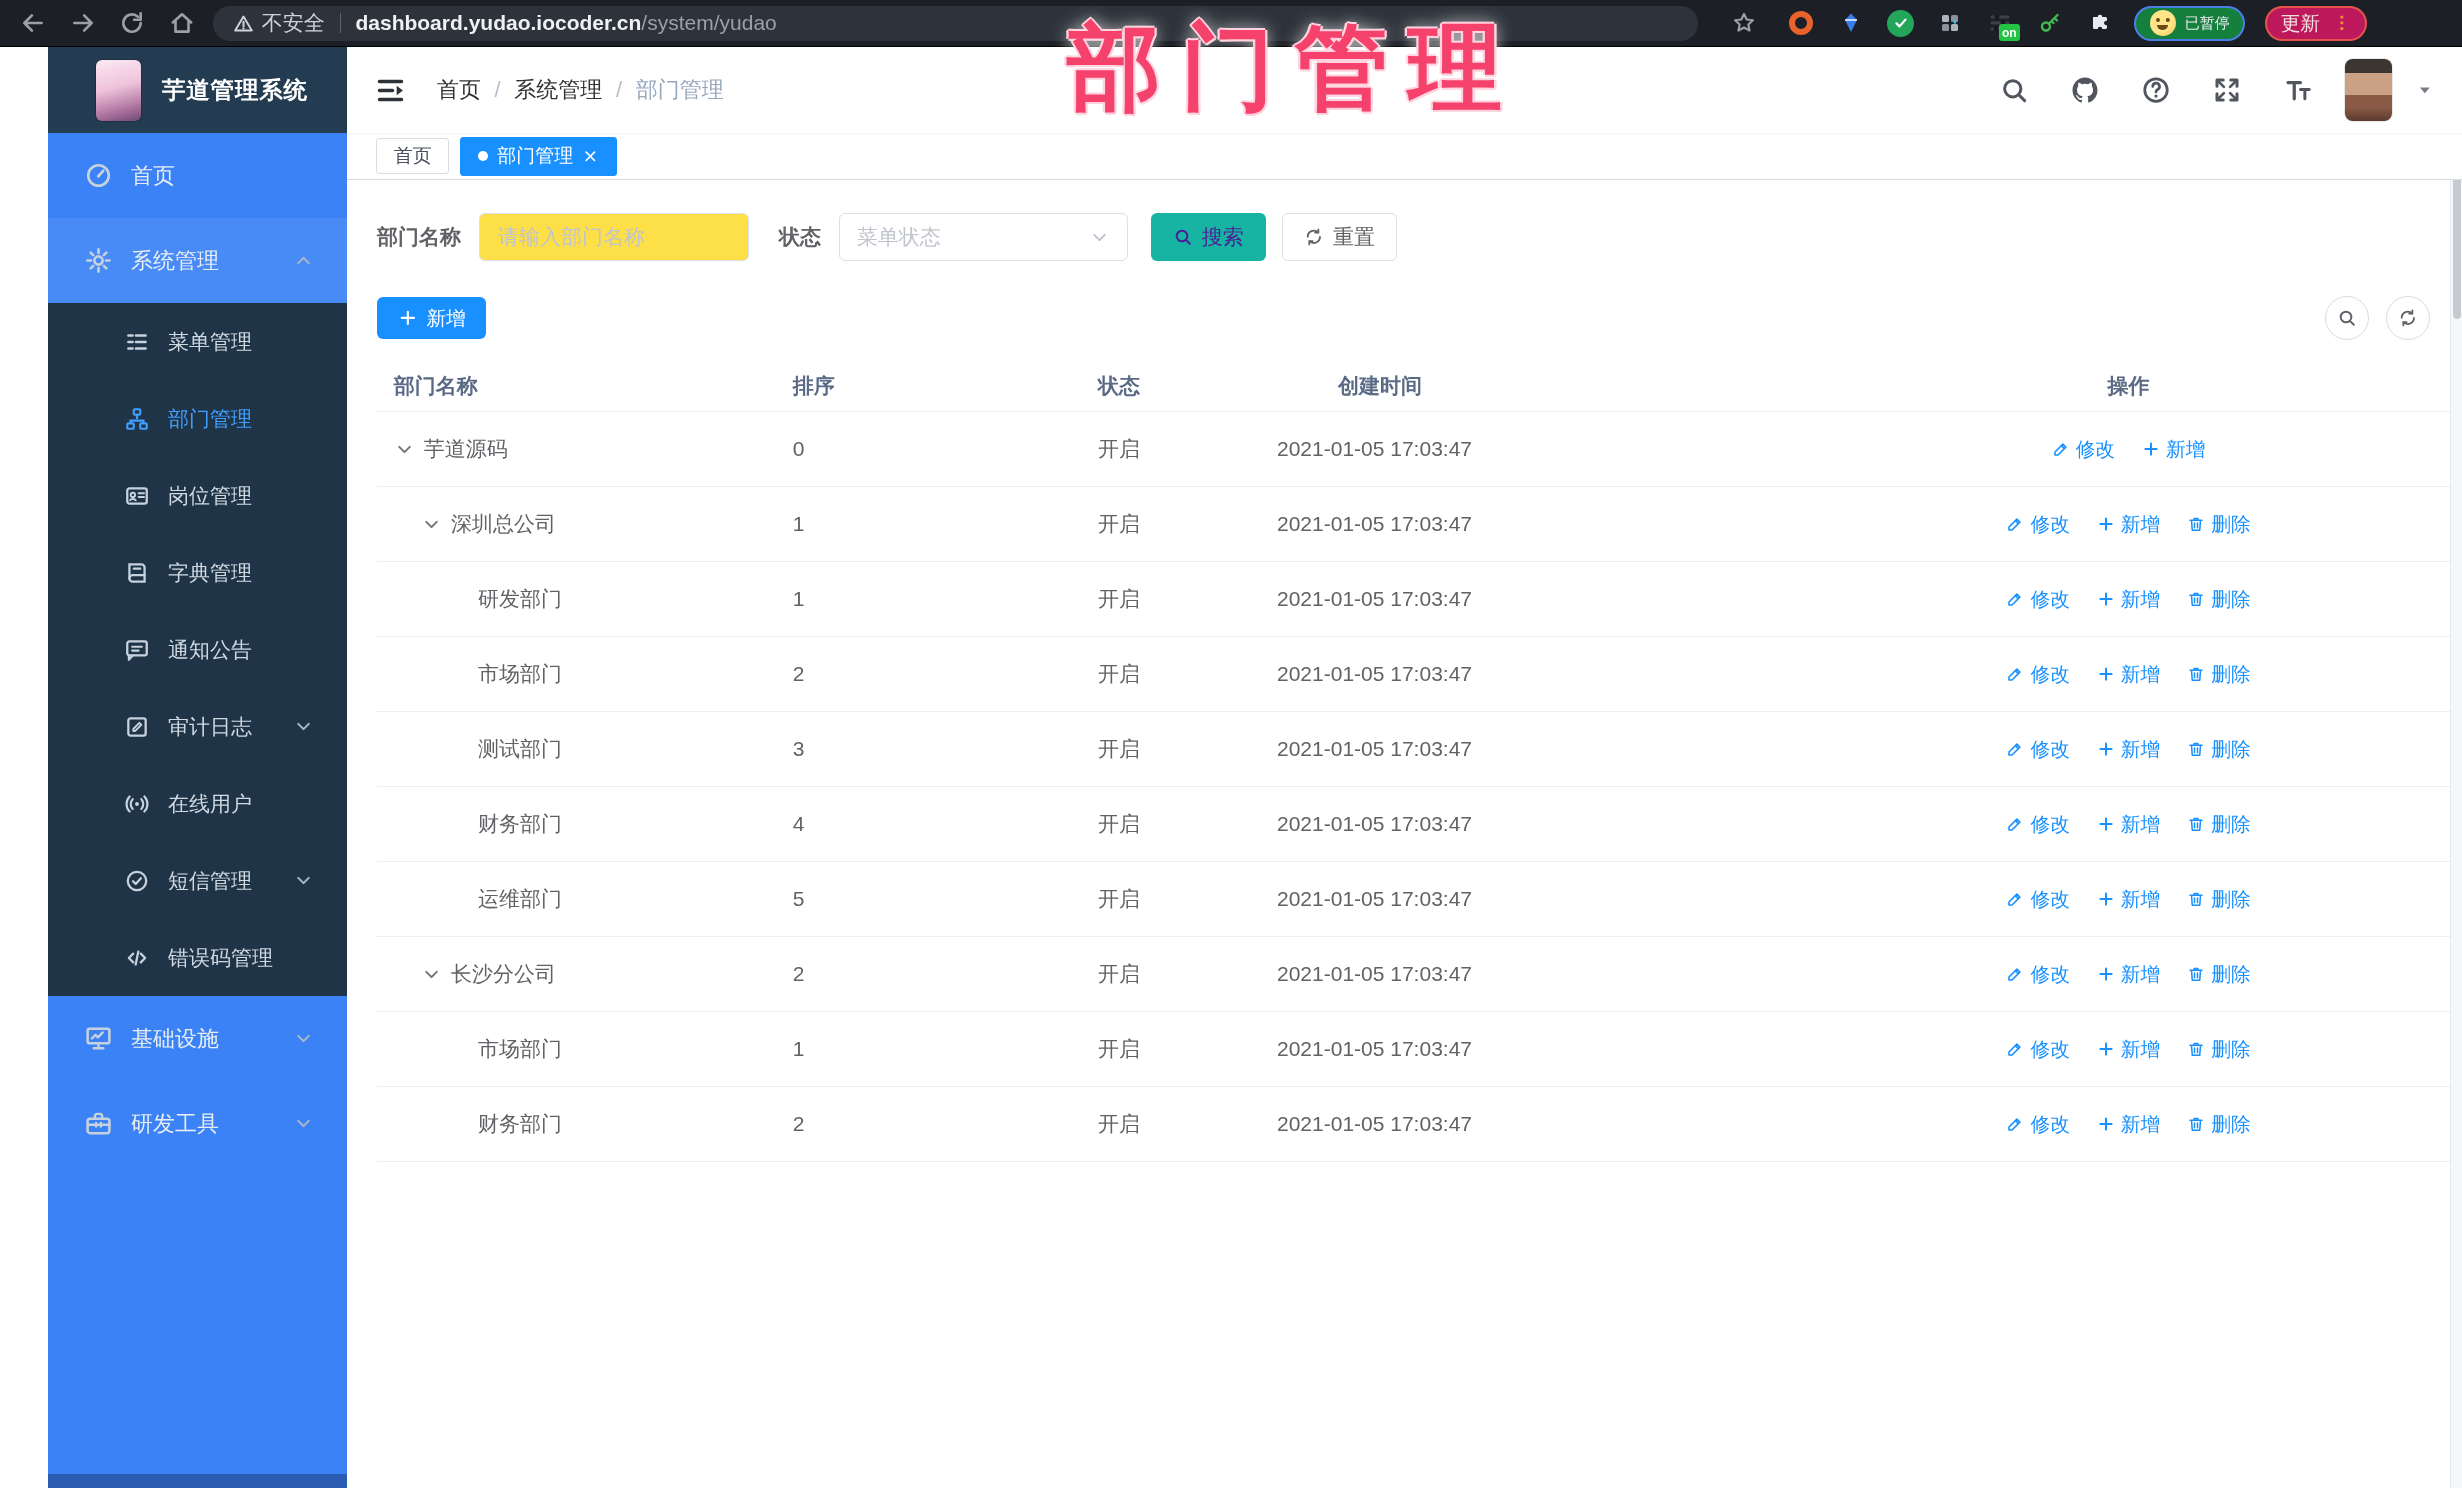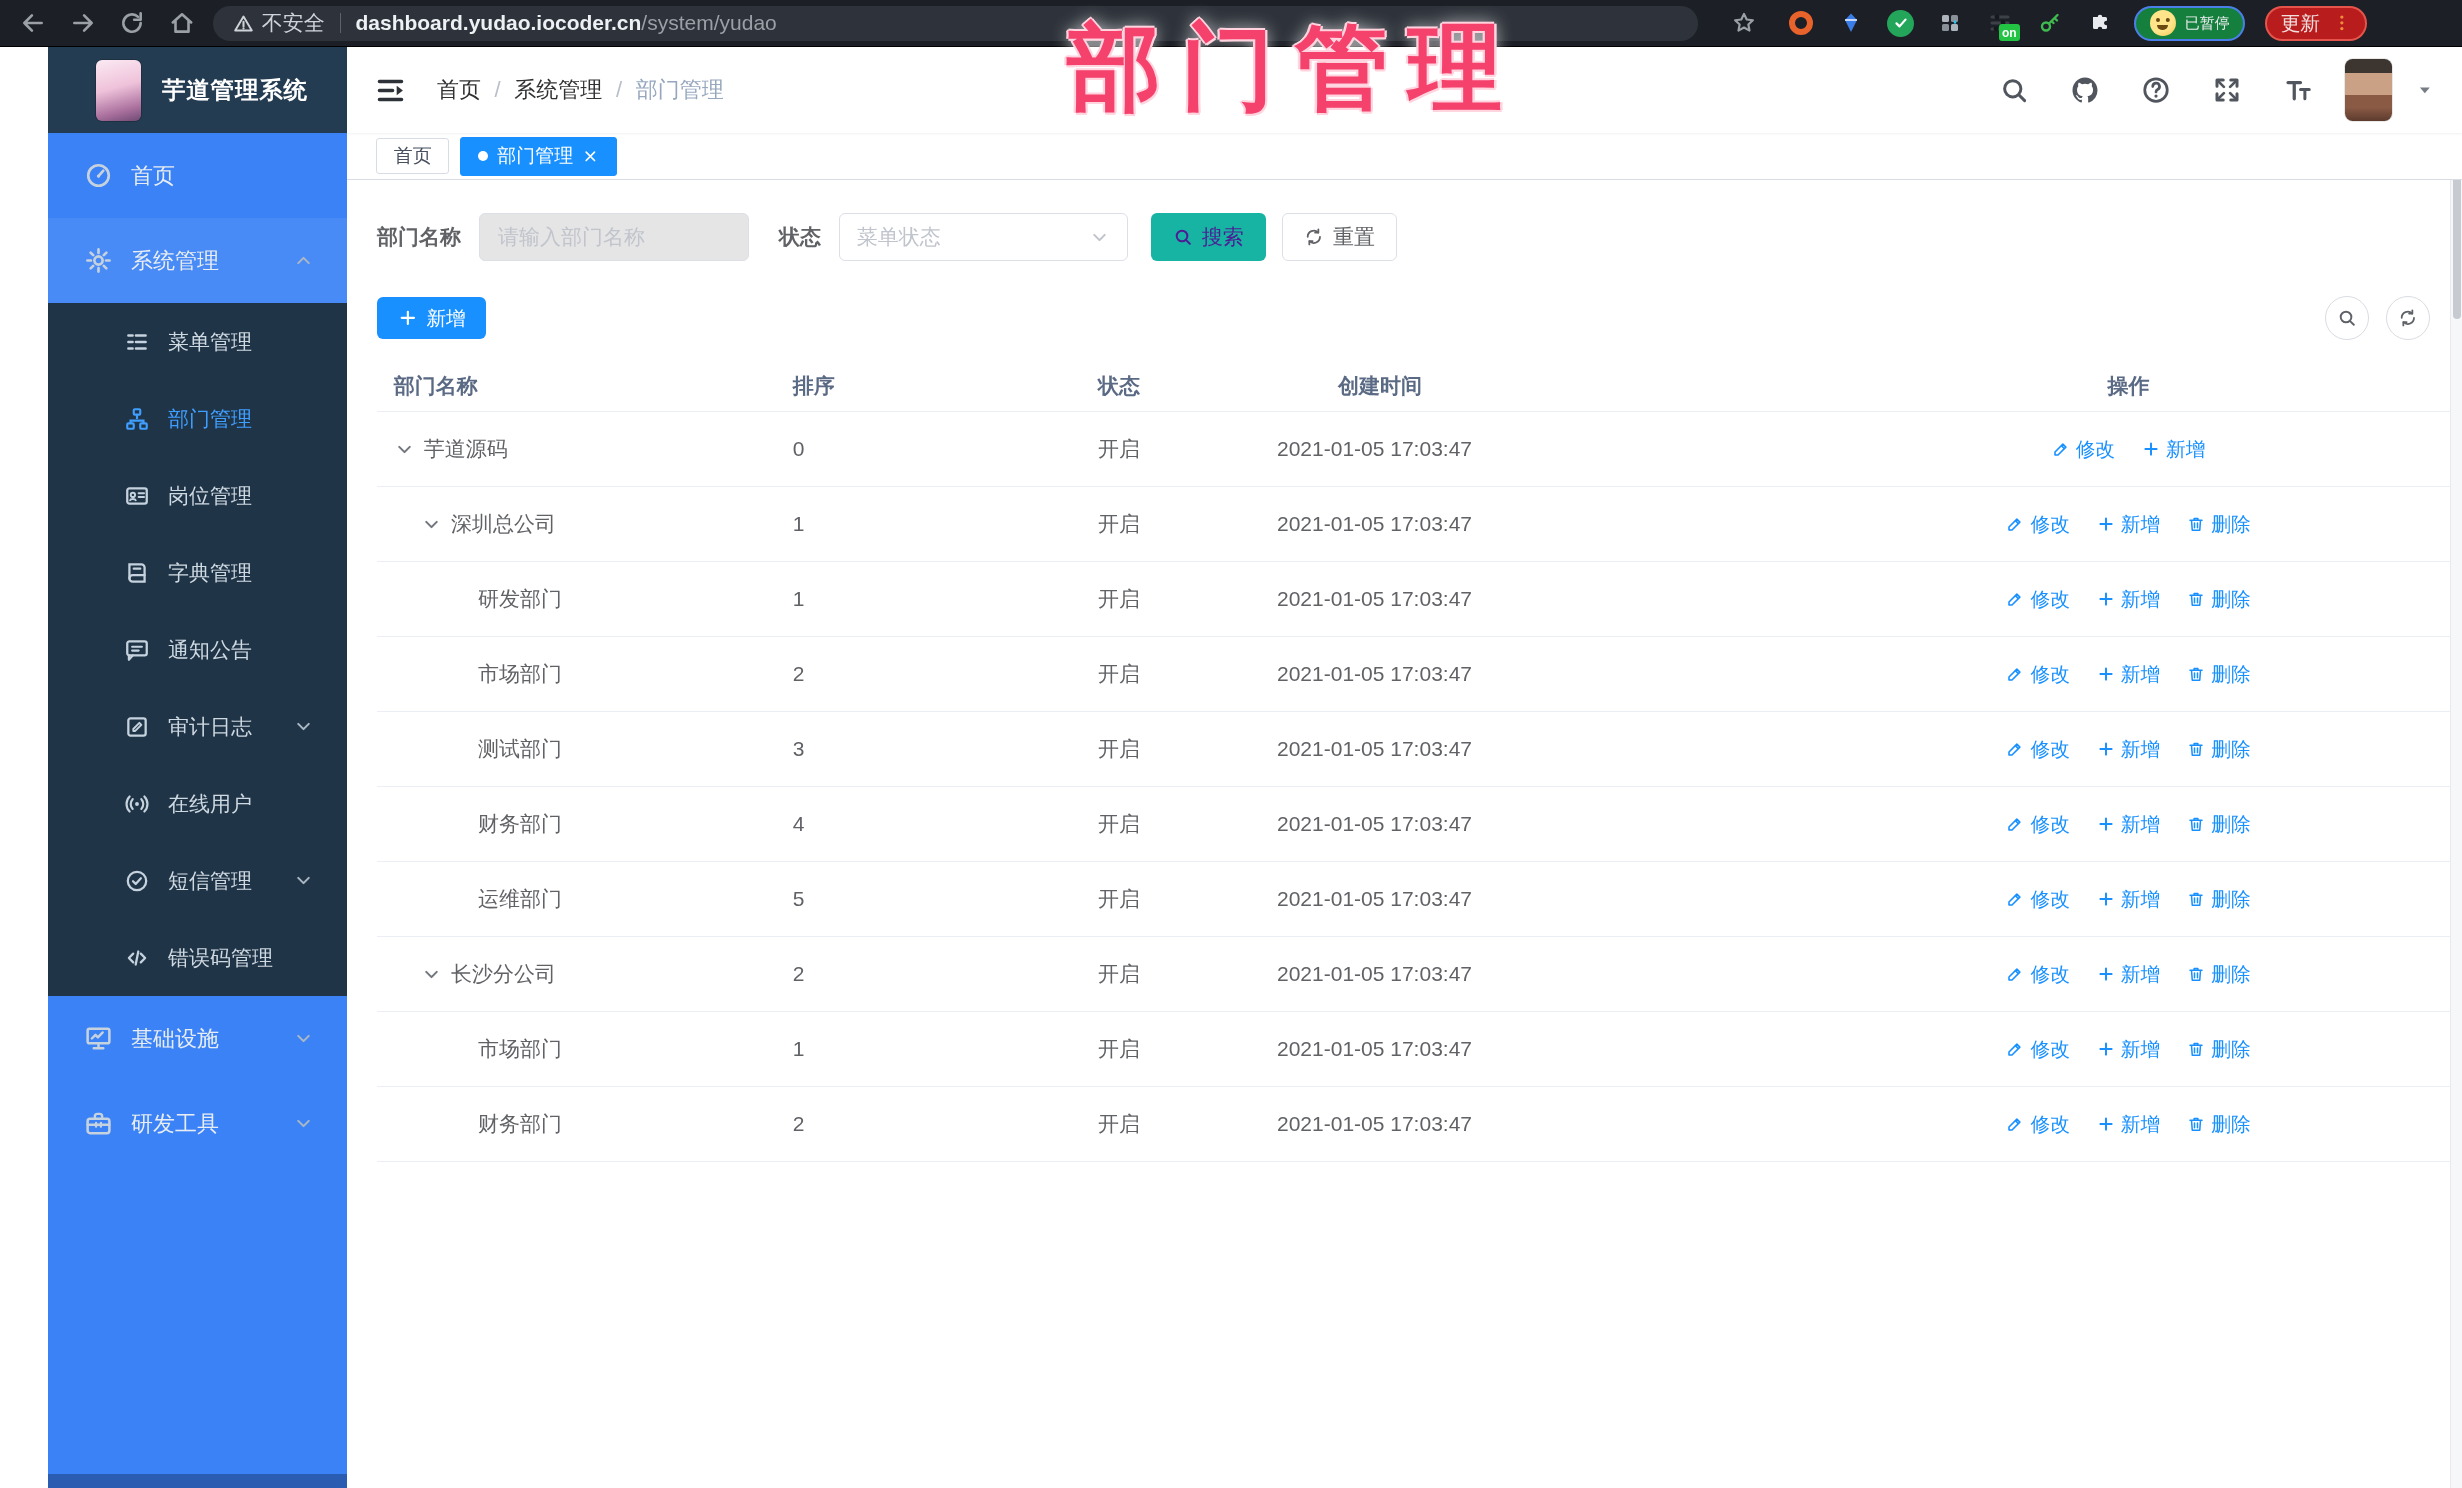--- a/index.html
+++ b/index.html
@@ -21,21 +21,21 @@
   .ext-row{display:flex;align-items:center;gap:19.7px;margin-left:23px;}
   .ext{width:30px;height:30px;display:flex;align-items:center;justify-content:center;position:relative;}
   .ext-orange{width:24px;height:24px;border-radius:50%;border:6px solid #e8622c;box-sizing:border-box;background:#1c2026;}
   .ext svg{width:24px;height:24px;}
   .badge-on{position:absolute;right:-4.5px;bottom:-3px;background:#23c343;color:#fff;font-size:12px;line-height:1;padding:2.3px 3px;border-radius:3px;font-weight:700;}
   .chip{display:flex;align-items:center;gap:9px;height:35px;border-radius:17.4px;padding:0 13.6px;box-sizing:border-box;margin-left:19.7px;}
   .chip-profile{border:2.3px solid #4a7fe8;background:#15803d;color:#e8eaed;font-size:15px;}
   .emoji-face{width:26px;height:26px;border-radius:50%;background:radial-gradient(circle at 35% 32%,#ffe48a 0 55%,#f6c344 100%);position:relative;}
   .emoji-face:before{content:"";position:absolute;left:6px;top:8.3px;width:3.8px;height:3.8px;border-radius:50%;background:#6b4a12;box-shadow:9.8px 0 0 #6b4a12;}
   .emoji-face:after{content:"";position:absolute;left:7.6px;top:15px;width:10.6px;height:5.3px;border-radius:0 0 7.6px 7.6px;background:#6b4a12;}
-  .chip-update{border:2.3px solid #e5544b;background:#b91c1c;color:#f3dede;font-size:19.7px;gap:12px;}
+  .chip-update{border:2.3px solid #e5544b;background:#be185d;color:#f3dede;font-size:19.7px;gap:12px;}
   .chip-update svg{width:19.7px;height:19.7px;color:#f08c3a;}
 
   
   .app{display:flex;height:1441px;}
   .sidebar{width:299px;background:#3b82f6;color:#dfe7ee;flex:none;display:flex;flex-direction:column;position:relative;margin-left:48px;}
   .logo-row{height:86px;background:#243c52;display:flex;align-items:center;padding-left:48px;gap:21px;box-sizing:border-box;}
   .logo-avatar{width:45px;height:61px;border-radius:6px;background:linear-gradient(165deg,#fbeaf3 0%,#efc2da 45%,#a96f9d 80%,#6e4a72 100%);box-shadow:0 0 0 0.8px rgba(0,0,0,.25);}
   .app-title{font-size:23.5px;font-weight:700;color:#fff;letter-spacing:0.8px;}
   .menu{flex:1;overflow:hidden;}
   .mi{position:relative;display:flex;align-items:center;cursor:pointer;}
@@ -69,21 +69,21 @@
   .tagsbar{height:47px;display:flex;align-items:center;gap:10.6px;padding:0 29px;box-sizing:border-box;border-bottom:0.8px solid #d8dce5;background:#fff;position:relative;z-index:2;}
   .tag{display:flex;align-items:center;height:36px;padding:0 16.7px;border:0.8px solid #d8dce5;background:#fff;color:#495060;font-size:19px;box-sizing:border-box;border-radius:3px;gap:9px;}
   .tag.active{background:#1890ff;border-color:#1890ff;color:#fff;height:39px;}
   .tag .dot{width:10.6px;height:10.6px;border-radius:50%;background:#fff;}
   .tag .x{width:16.7px;height:16.7px;color:#fff;}
 
   
   .content{flex:1;padding:33px 32px 0 30px;box-sizing:border-box;}
   .search-row{display:flex;align-items:center;}
   .f-label{font-size:21px;color:#606266;font-weight:700;}
-  .f-input{margin-left:18px;width:270px;height:48px;border:0.8px solid #dcdfe6;border-radius:6px;box-sizing:border-box;font-size:21px;color:#606266;padding:0 18px;outline:none;background:#e5e5e5;font-family:inherit;}
+  .f-input{margin-left:18px;width:270px;height:48px;border:0.8px solid #dcdfe6;border-radius:6px;box-sizing:border-box;font-size:21px;color:#606266;padding:0 18px;outline:none;background:#fde047;font-family:inherit;}
   .f-input::placeholder{color:#c0c4cc;}
   .f-select{margin-left:18px;width:289px;height:48px;border:0.8px solid #dcdfe6;border-radius:6px;box-sizing:border-box;display:flex;align-items:center;justify-content:space-between;padding:0 16.7px;color:#c0c4cc;font-size:21px;background:#fff;}
   .f-select .chev{width:21px;height:21px;color:#c0c4cc;}
   .gap40{width:30px;}
   .btn{display:flex;align-items:center;justify-content:center;gap:9px;height:48px;border-radius:6px;font-size:21px;padding:0 21px;box-sizing:border-box;border:0.8px solid transparent;cursor:pointer;}
   .btn svg{width:19.7px;height:19.7px;}
   .btn-search{background:#17b3a3;color:#4c1d95;margin-left:23px;}
   .btn-reset{background:#fff;border-color:#dcdfe6;color:#606266;margin-left:16.7px;}
   .toolbar{margin-top:35px;display:flex;align-items:center;}
   .btn-add{background:#1890ff;color:#fff;height:42px;font-size:19.7px;padding:0 19.7px;}

